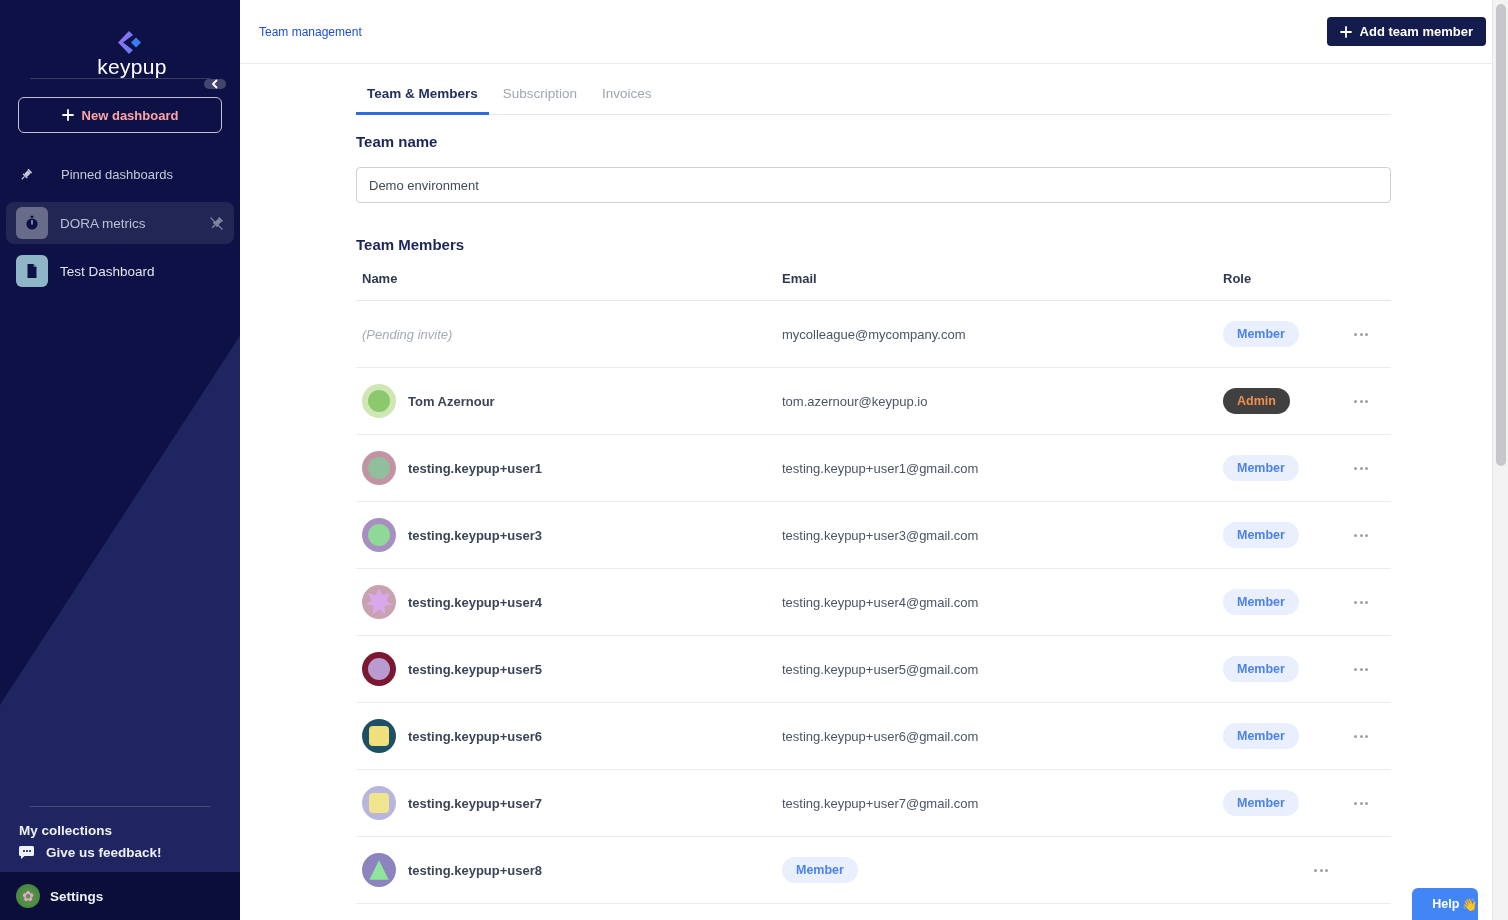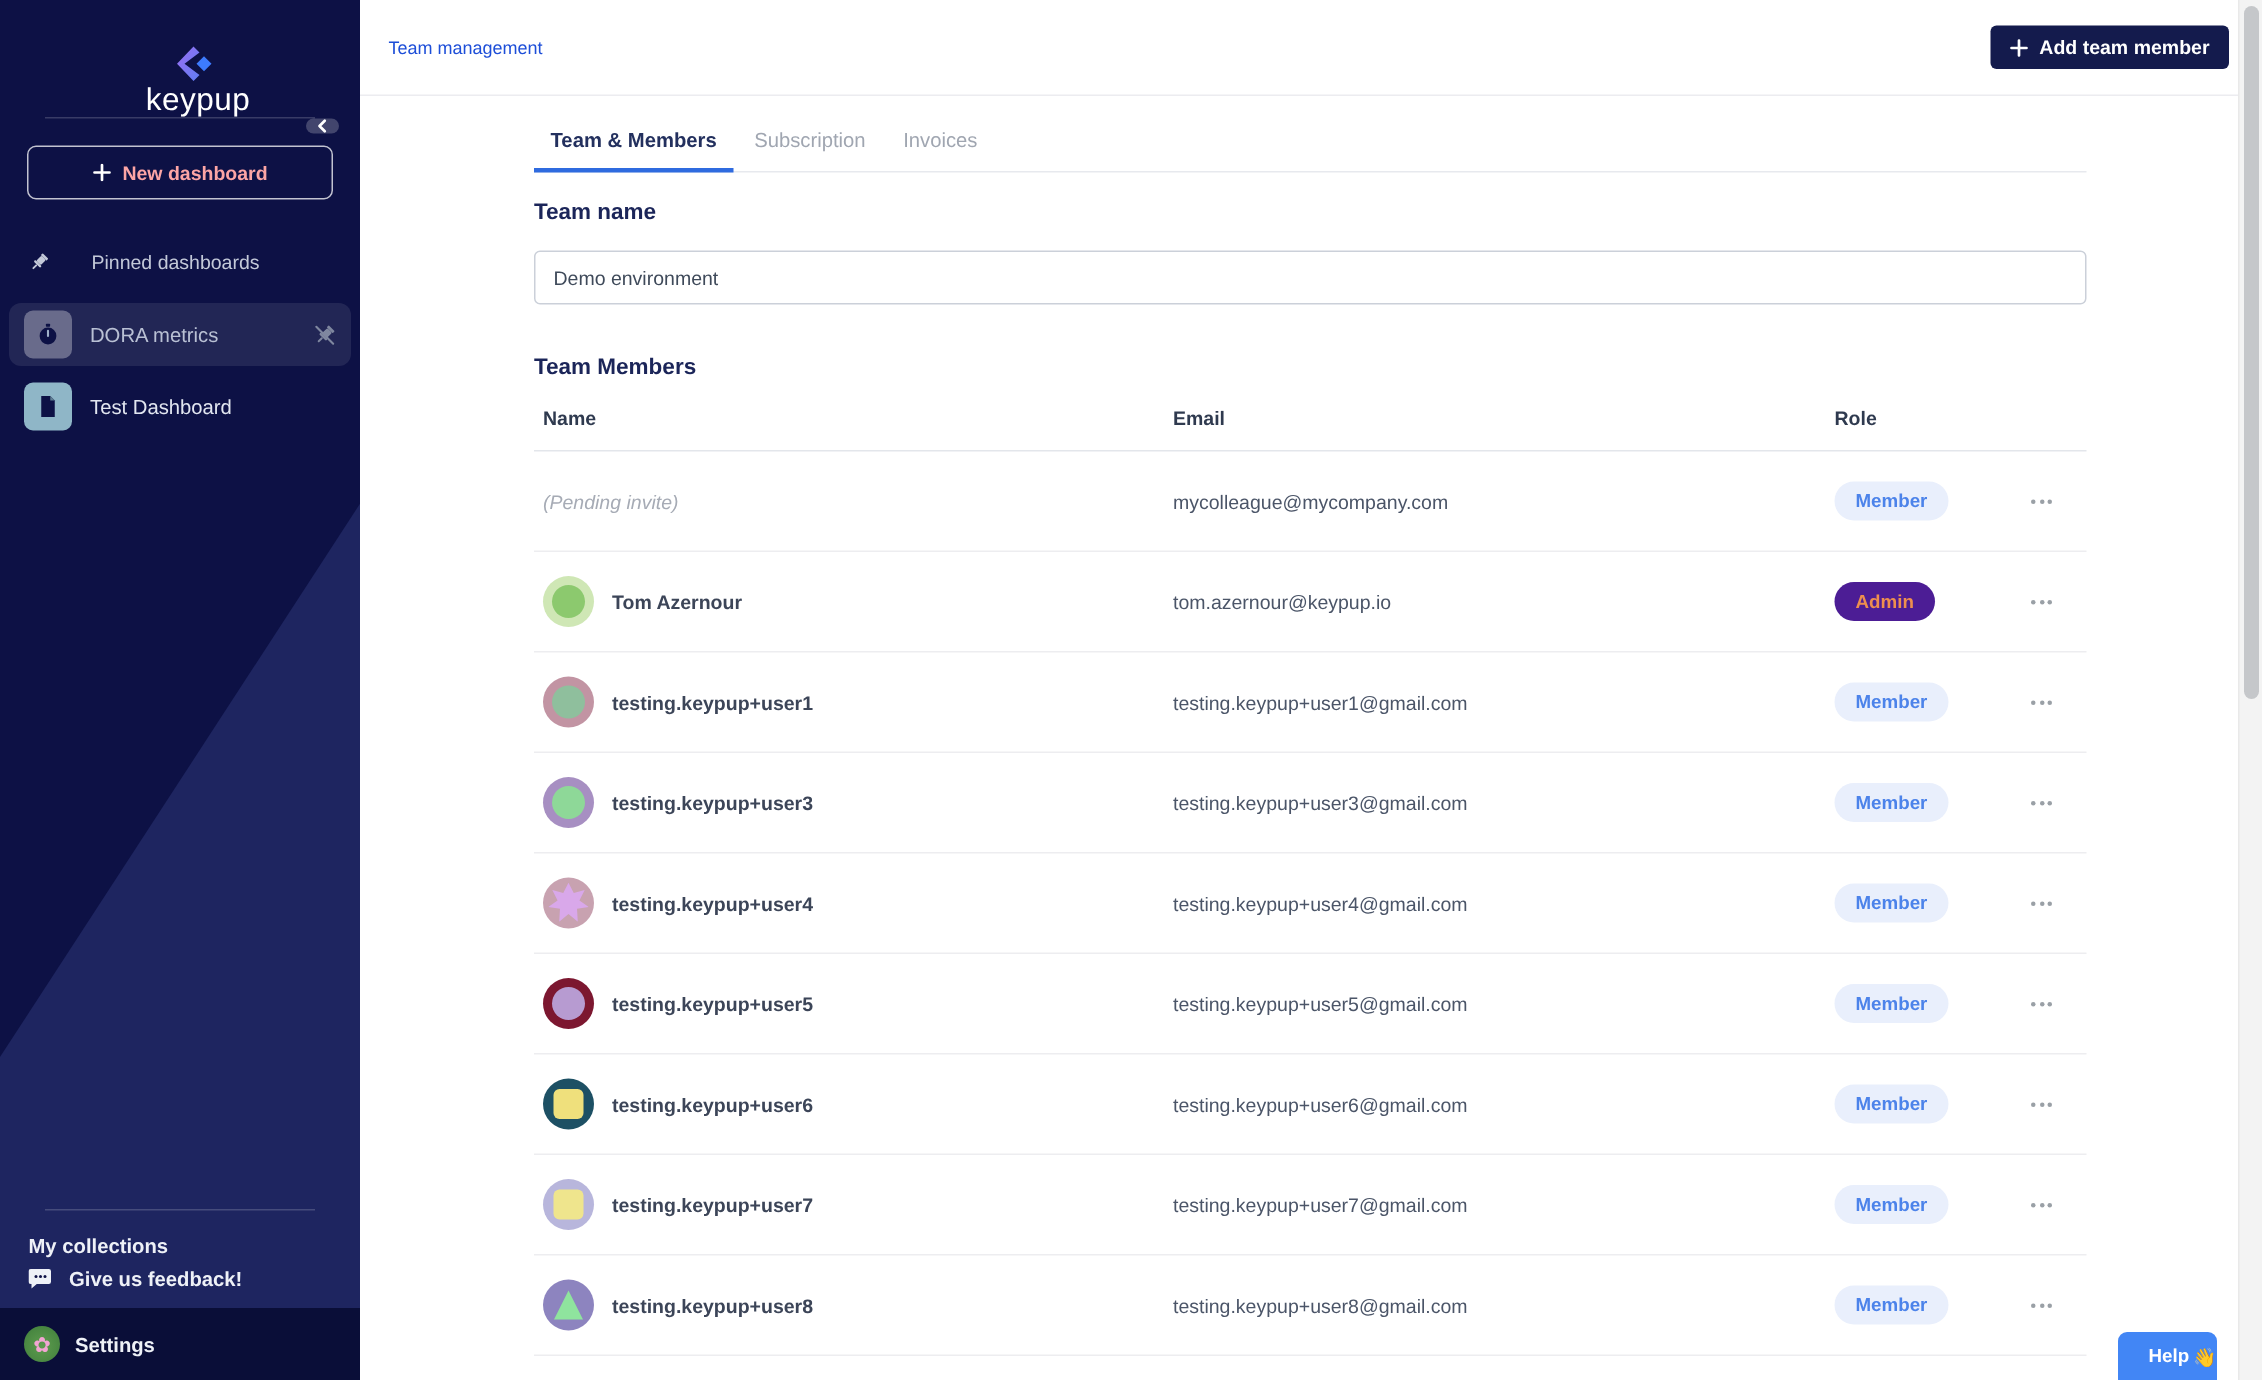--- a/index.html
+++ b/index.html
@@ -54,21 +54,21 @@
   .shape-round { border-radius:50%; }
   .shape-square { width:20px; height:20px; border-radius:4px; }
   .shape-triangle { clip-path:polygon(50% 6%, 94% 94%, 6% 94%); }
   .shape-star { width:27px; height:27px; clip-path:polygon(50% 0%,63% 25%,90% 18%,77% 44%,100% 60%,71% 64%,73% 96%,50% 77%,27% 96%,29% 64%,0% 60%,23% 44%,10% 18%,37% 25%); }
   .member-name { font-size:13px; font-weight:700; color:#3c4558; }
   .member-name.pending { font-style:italic; font-weight:400; color:#a6abb5; }
   .member-email { font-size:13px; color:#4b5568; padding-left:6px; }
   .role-cell { padding-left:6px; }
   .role-badge { display:inline-flex; align-items:center; height:26px; padding:0 14px; border-radius:14px; font-size:12.5px; font-weight:700; }
   .badge-member { background:#e9effc; color:#4c83ea; }
-  .badge-admin { background:#4c1d95; color:#ee8f4e; }
+  .badge-admin { background:#404040; color:#ee8f4e; }
   .dots-btn { display:flex; gap:2.5px; justify-self:end; margin-right:21px; cursor:pointer; padding:6px 2px; }
   .dots-btn i { width:3px; height:3px; border-radius:50%; background:#9aa0a6; }
 
   
   .help-btn { position:absolute; right:30px; bottom:0; height:32px; width:66px; background:#4286f5; color:#fff; border:none; border-radius:6px 6px 0 0; font-size:12.5px; font-weight:600; display:flex; align-items:center; justify-content:flex-end; gap:3px; cursor:pointer; z-index:6; font-family:inherit; }
   .scrollbar { position:absolute; right:0; top:0; width:16px; height:920px; background:#f3f3f3; border-left:1px solid #e9e9e9; z-index:7; }
   .scroll-thumb { position:absolute; left:3px; top:4px; width:10px; height:462px; border-radius:5px; background:#c5c7ca; cursor:pointer; }
 </style>
 </head>
 <body>
@@ -344,21 +344,20 @@
                 <i></i>
               </div>
   </div>
             <div class="member-row">
     <div class="name-cell">
       <span class="avatar" style="background: rgb(141, 132, 191);">
         <span class="avatar-face shape-triangle" style="background: rgb(143, 228, 158);"></span>
       </span>
       <span class="member-name">testing.keypup+user8</span>
     </div>
-    <div class="member-email">testing.keypup+user8@gmail.com</div>
     <div class="role-cell">
       <span class="role-badge badge-member">Member</span>
     </div>
     <div class="dots-btn">
                 <i></i>
                 <i></i>
                 <i></i>
               </div>
   </div>
             <div class="member-row">

